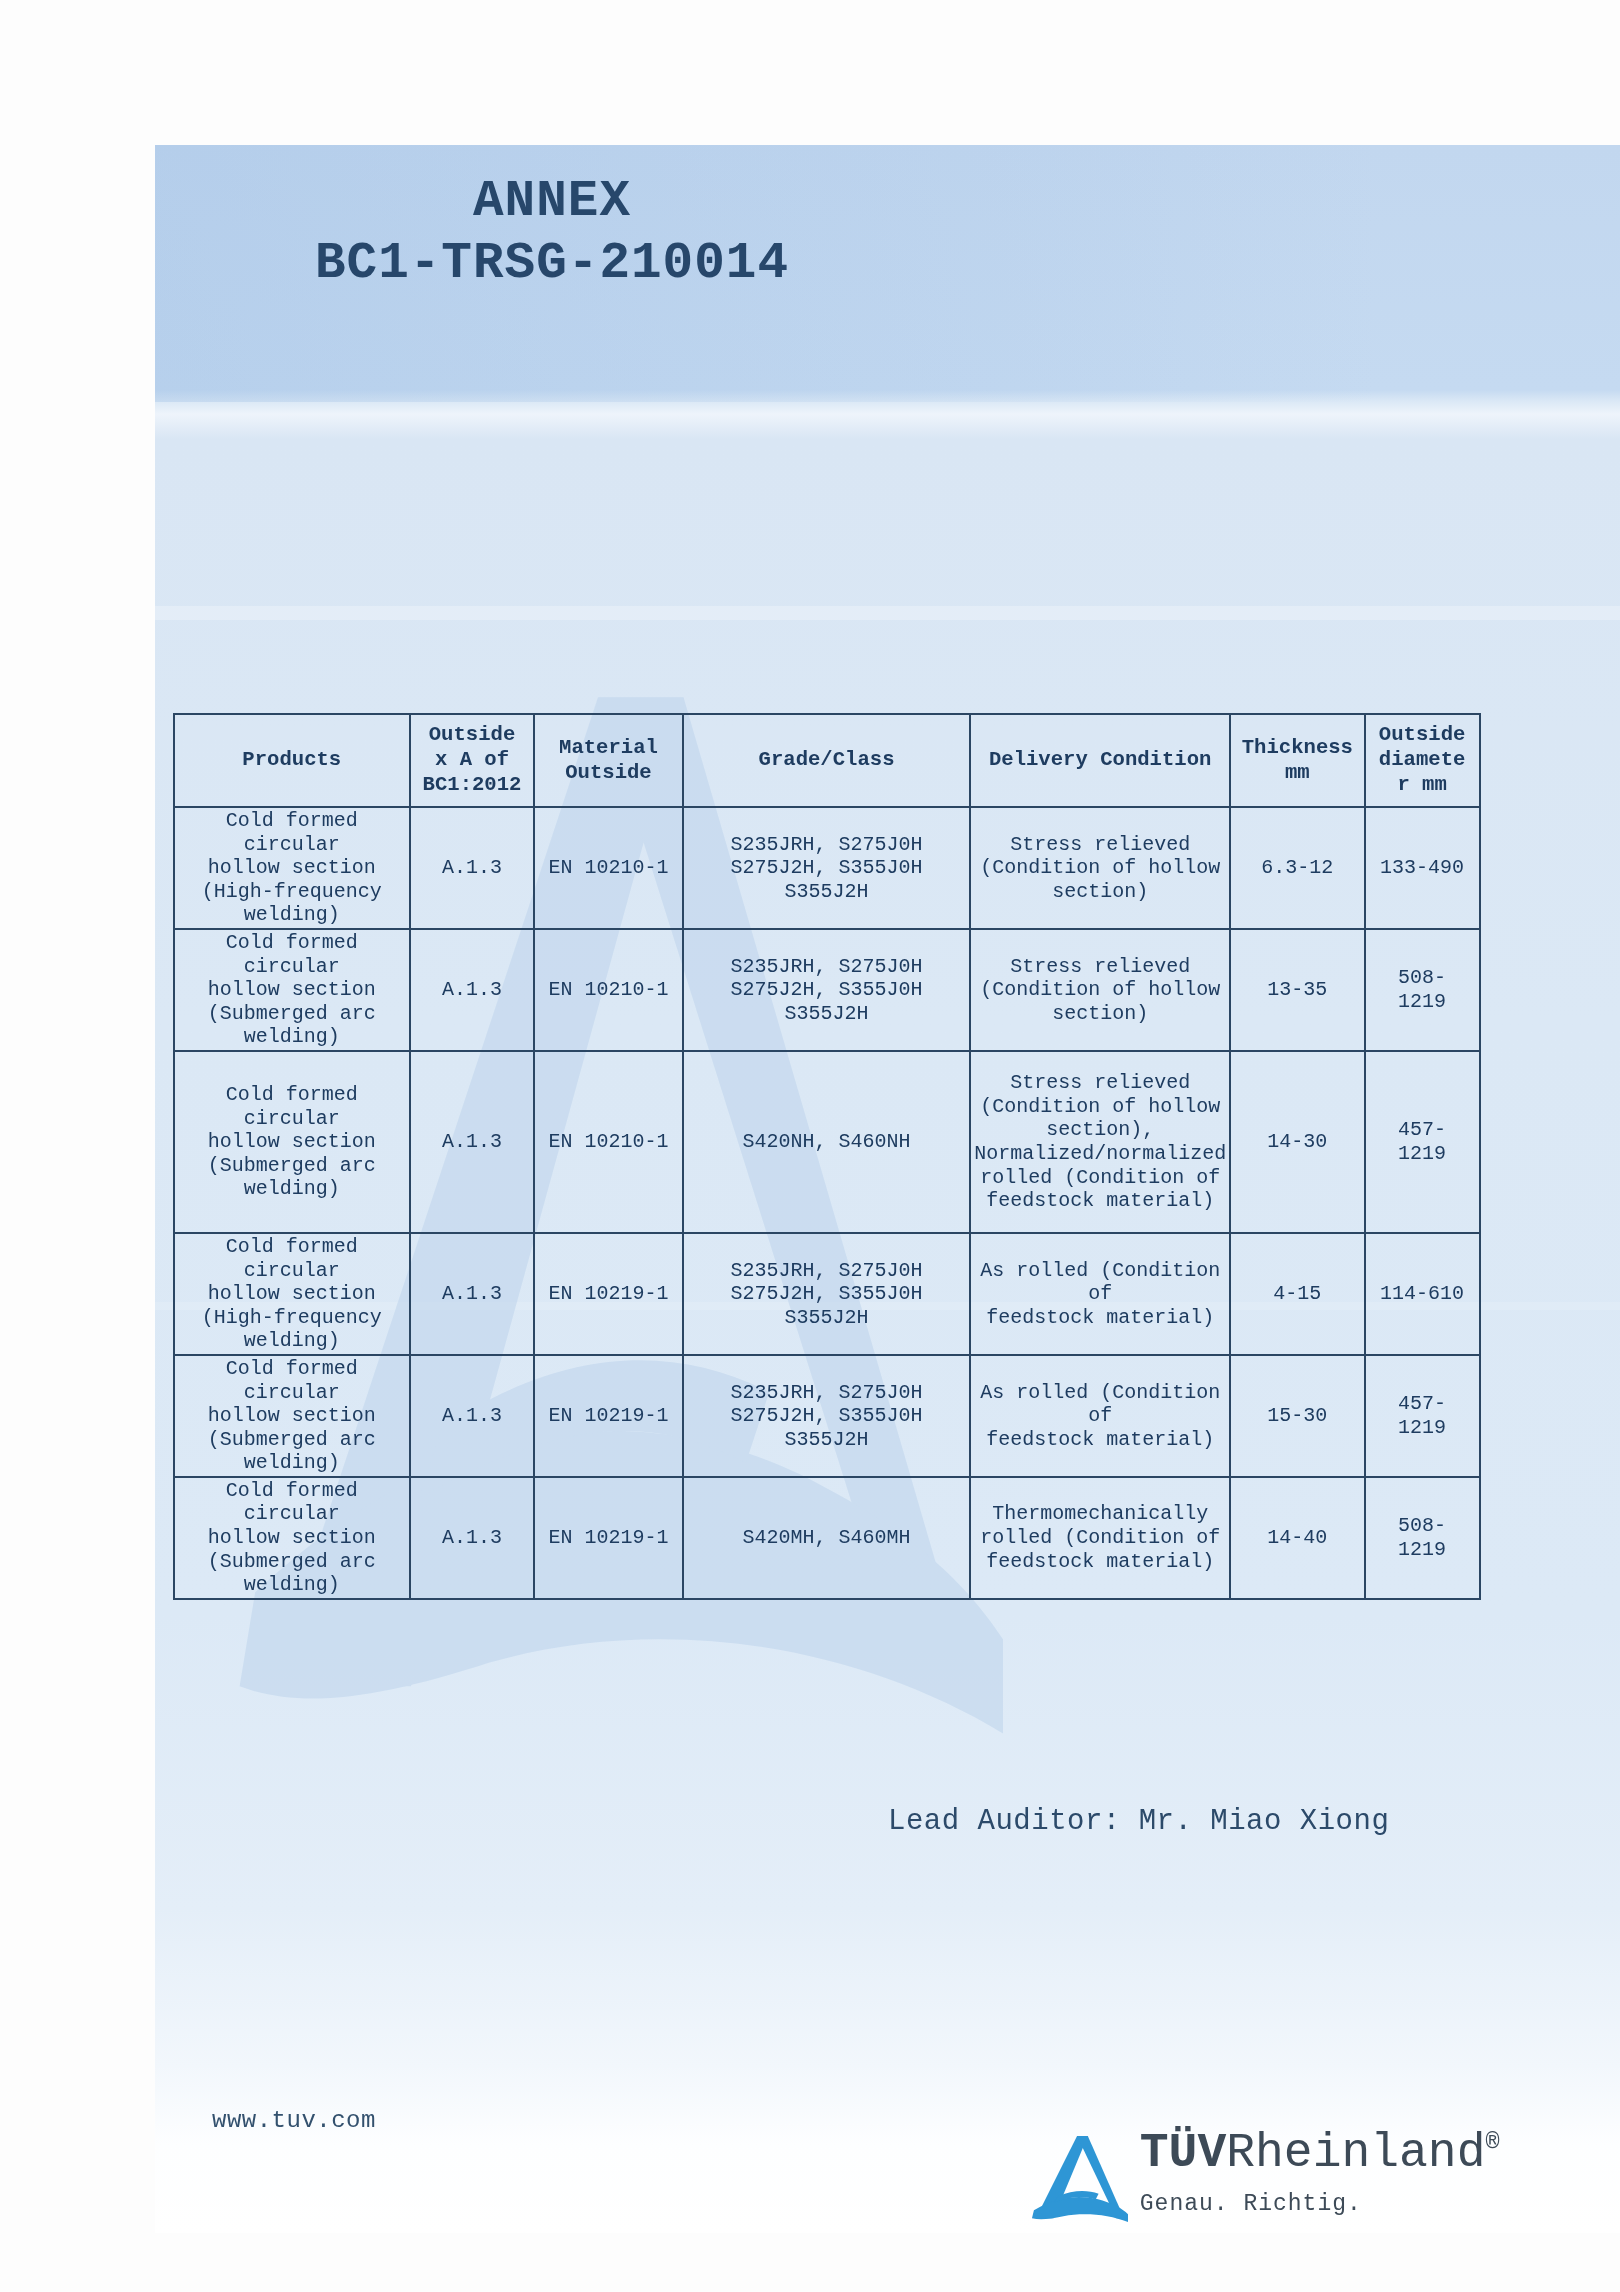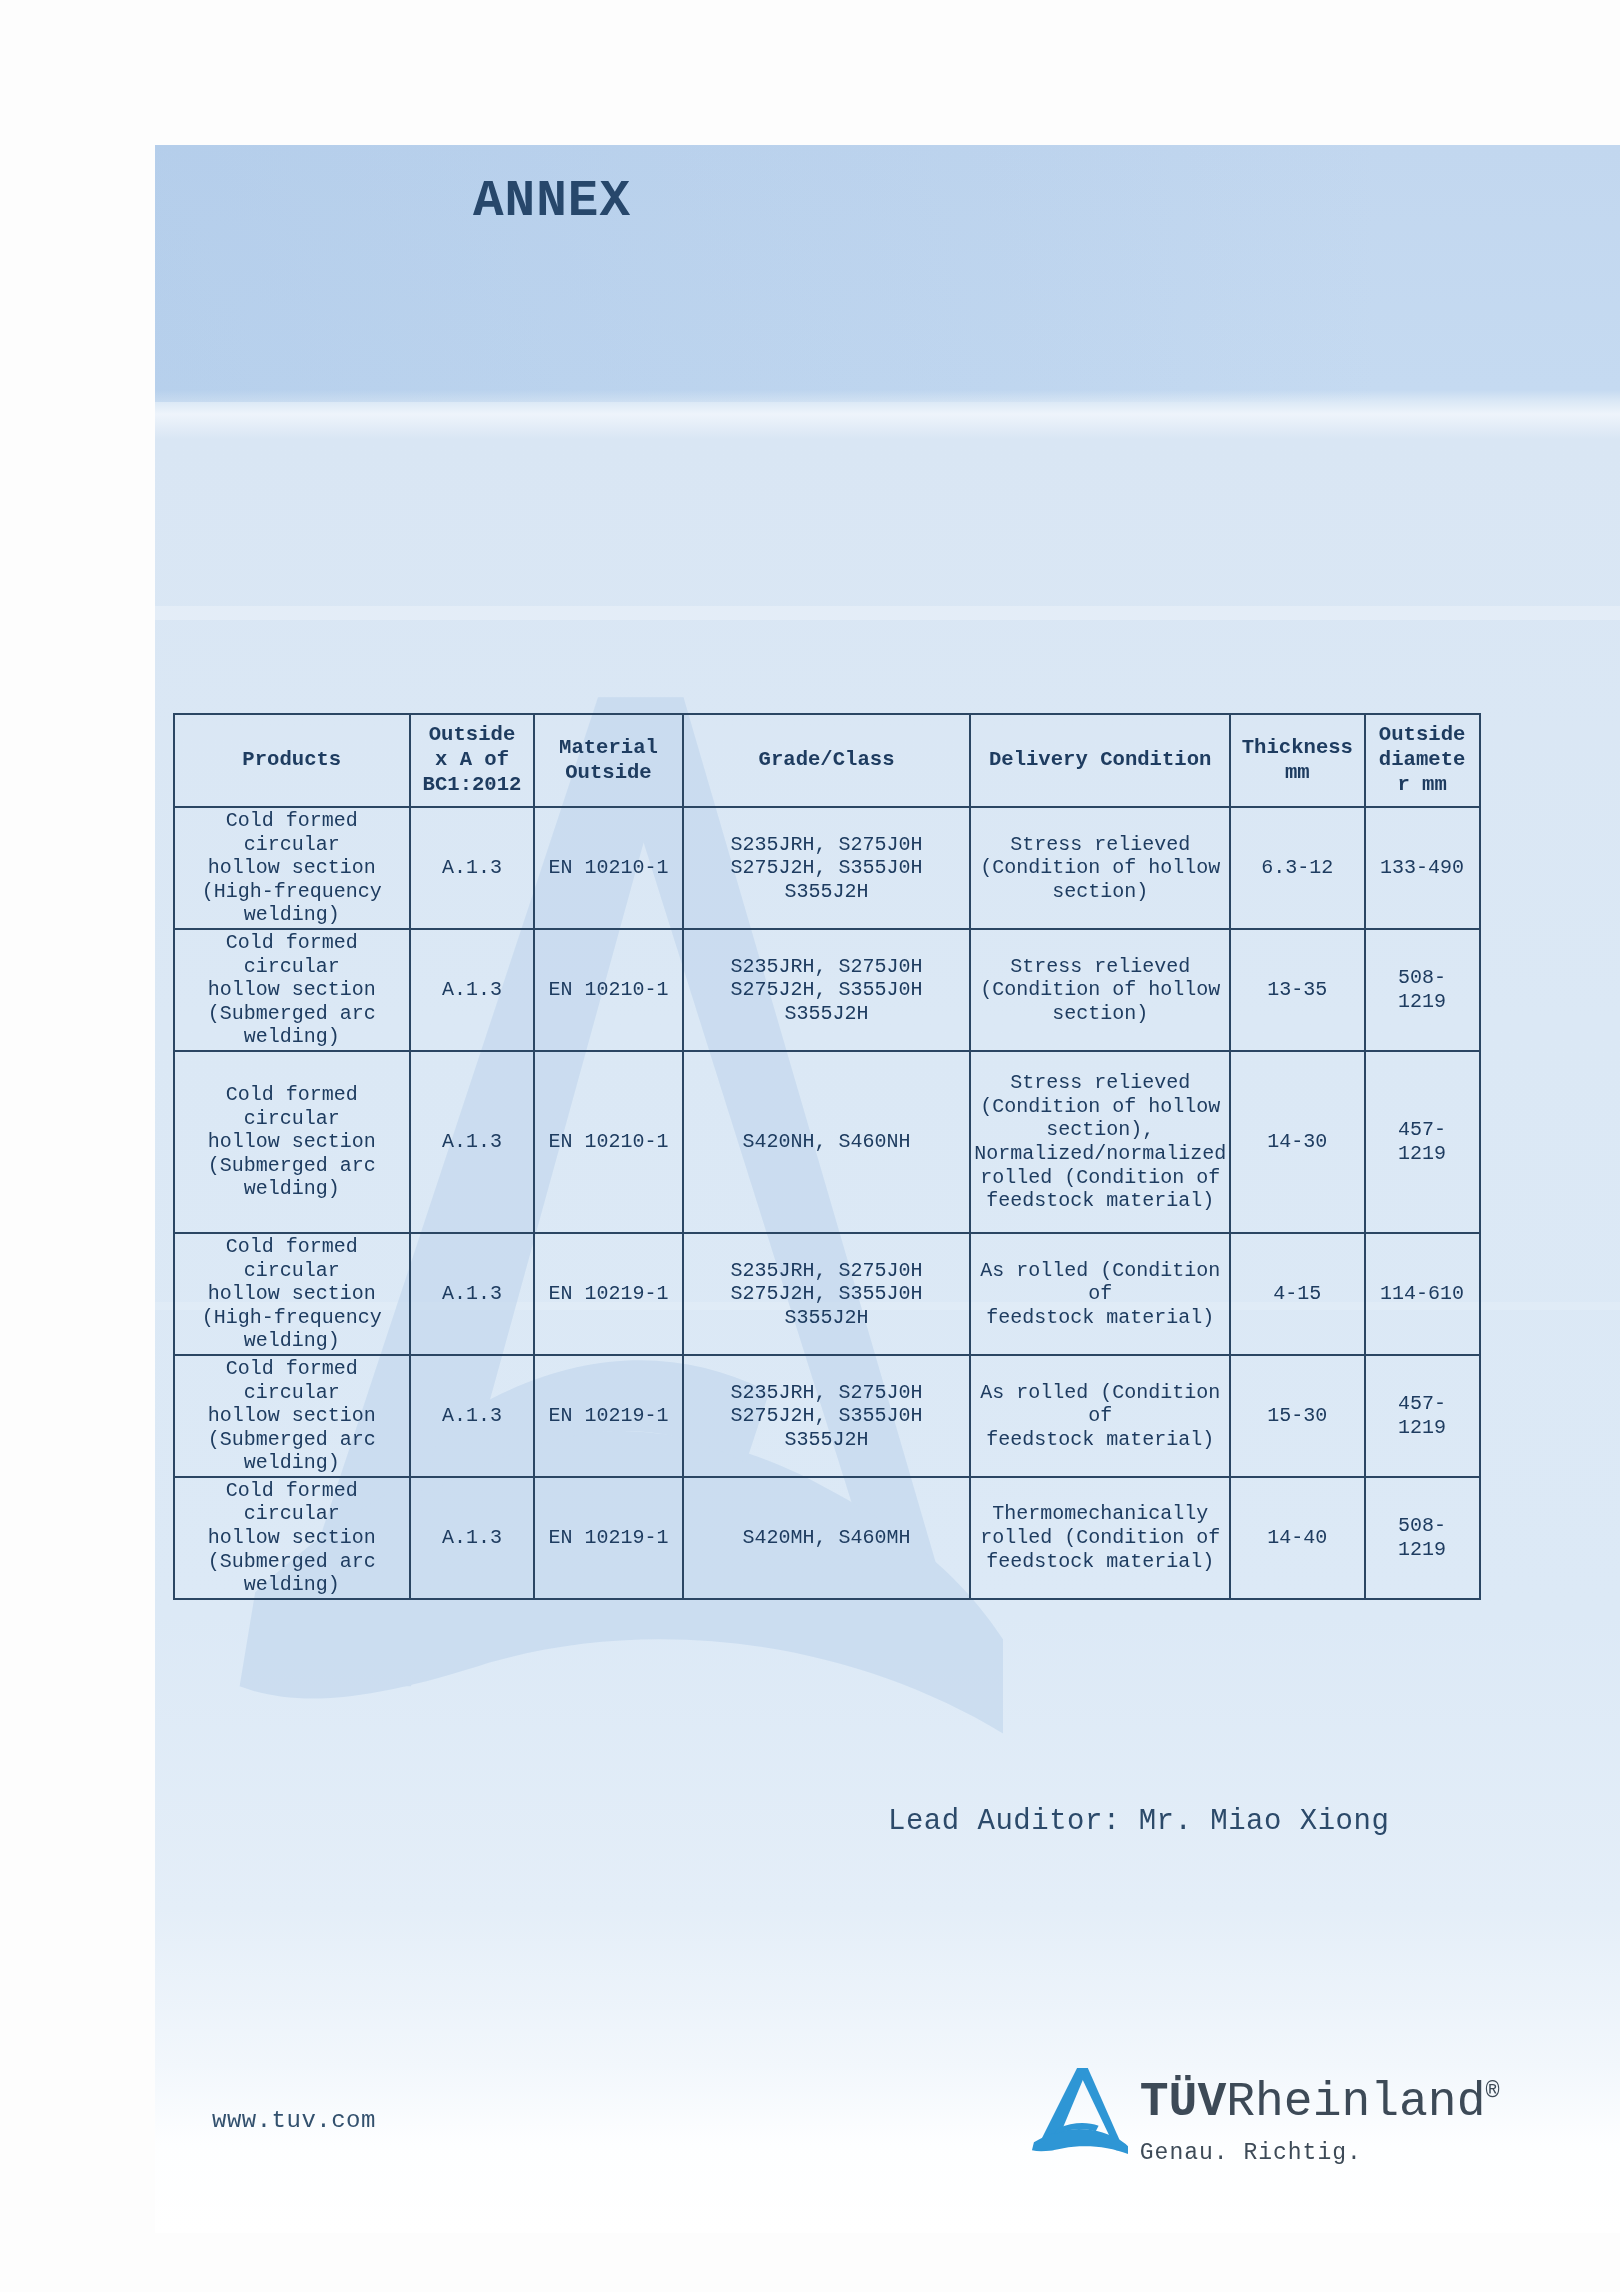--- a/index.html
+++ b/index.html
@@ -46,39 +46,40 @@
   .doc-table td{font-size:20px;line-height:1.18;}
   .pre{white-space:pre-line;}
   .lead-auditor{
     position:absolute;left:733px;top:1660px;
     font-size:29px;color:#2c4a6a;letter-spacing:0.5px;text-align:right;
   }
   .website{
     position:absolute;left:57px;top:1962px;
     font-size:24px;color:#33516e;letter-spacing:0.5px;
   }
-  .brand{position:absolute;left:875px;top:1921px;display:flex;align-items:flex-start;}
+  .brand{position:absolute;left:875px;top:1972px;display:flex;align-items:flex-end;}
   .brand-mark{width:98px;height:90px;margin-right:11.8px;}
   .brand-text{color:#3d4a57;}
   .brand-line1{font-size:48px;line-height:51px;white-space:nowrap;}
   .brand-line1 .b{font-weight:bold;}
   .brand-line1 .reg{font-size:23.5px;vertical-align:super;}
   .brand-line2{font-size:23px;line-height:39px;margin-top:5.9px;letter-spacing:1px;}
 </style>
 </head>
 <body>
 
 <div class="scan-page">
 
   <div class="band-shade"></div>
   <div class="streak" style="top:461px;height:13.7px;opacity:.5;"></div>
   <div class="streak" style="top:1157px;height:7.8px;opacity:.25;"></div>
 
   <div class="title-block">
     <div>ANNEX</div>
+    <div>BC1-TRSG-210014</div>
   </div>
 
   <svg class="watermark" viewBox="0 0 100 92" preserveAspectRatio="none" aria-hidden="true">
     <g fill="#bed4ec">
       <path d="M48 2 L59 2 L24 86 L6 86 Z"></path>
       <path d="M48 2 L59 2 L96 86 L88 86 Z"></path>
       <path d="M4 78 C 30 62, 55 62, 74 68 C 86 72, 94 76, 100 82 L100 90 C 80 82, 55 80, 34 84 C 20 87, 10 88, 2 86 Z"></path>
       <path d="M28 64 C 44 57, 58 57, 70 61 L67 67 C 55 63, 44 63, 25 70 Z"></path>
     </g>
   </svg>

